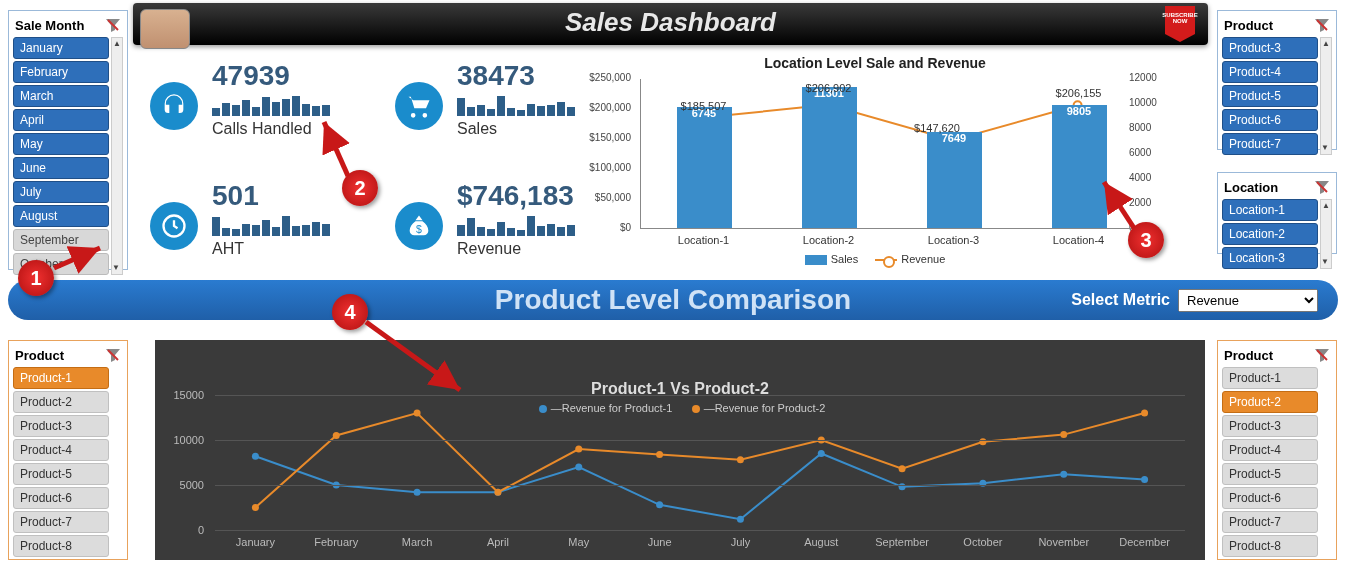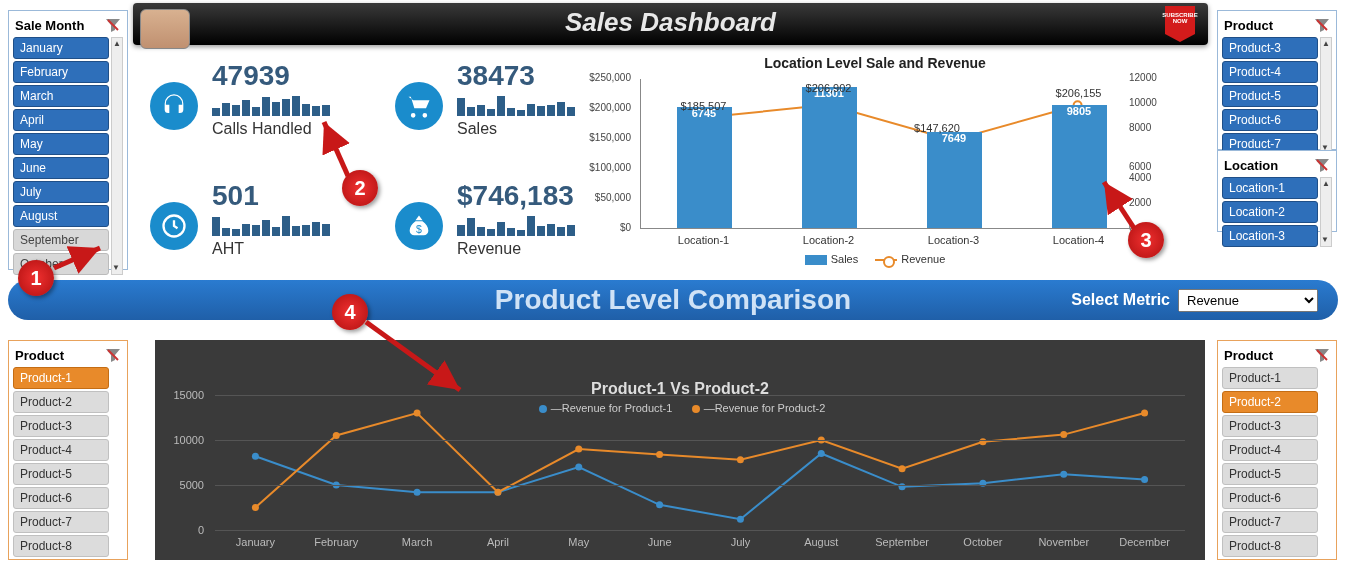--- a/index.html
+++ b/index.html
@@ -127,21 +127,21 @@
         <div class="down" style="position:absolute;bottom:0;">▼</div>
       </div>
   <div class="slicer-item">Product-3</div>
       <div class="slicer-item">Product-4</div>
       <div class="slicer-item">Product-5</div>
       <div class="slicer-item">Product-6</div>
       <div class="slicer-item">Product-7</div>
     </div>
 </div>
 
-<div class="slicer slicer-blue" style="right:8px;top:150px;width:120px;height:82px;">
+<div class="slicer slicer-blue" style="right:8px;top:172px;width:120px;height:82px;">
   <div class="slicer-head">
     <span>Location</span>
     <span class="funnel"><svg viewBox="0 0 16 16">
           <path fill="#888" d="M1 2h14l-5 6v5l-4 2V8z"></path>
           <path stroke="#c33" stroke-width="2" d="M3 3l10 10"></path>
         </svg></span>
   </div>
   <div class="slicer-items" id="s-loc">
     <div class="slicer-scroll">
         <div class="up">▲</div>
@@ -258,21 +258,21 @@
       <div style="top: 120px;">$50,000</div>
       <div style="top: 90px;">$100,000</div>
       <div style="top: 60px;">$150,000</div>
       <div style="top: 30px;">$200,000</div>
       <div style="top: 0px;">$250,000</div>
     </div>
   <div class="loc-y2" id="loc-y2">
       <div style="top: 150px;">0</div>
       <div style="top: 125px;">2000</div>
       <div style="top: 100px;">4000</div>
-      <div style="top: 89px;">6000</div>
+      <div style="top: 75px;">6000</div>
       <div style="top: 50px;">8000</div>
       <div style="top: 25px;">10000</div>
       <div style="top: 0px;">12000</div>
     </div>
   <div class="loc-plot" id="loc-plot">
     <svg class="lines" id="loc-line" viewBox="0 0 500 150">
         <path d="M62.5 38.69579999999999 L187.5 25.858800000000002 L312.5 61.428 L437.5 26.307000000000002" fill="none" stroke="#e88a2a" stroke-width="2"></path>
         <circle cx="62.5" cy="38.69579999999999" r="4" fill="#fff" stroke="#e88a2a" stroke-width="2"></circle>
         <circle cx="187.5" cy="25.858800000000002" r="4" fill="#fff" stroke="#e88a2a" stroke-width="2"></circle>
         <circle cx="312.5" cy="61.428" r="4" fill="#fff" stroke="#e88a2a" stroke-width="2"></circle>

